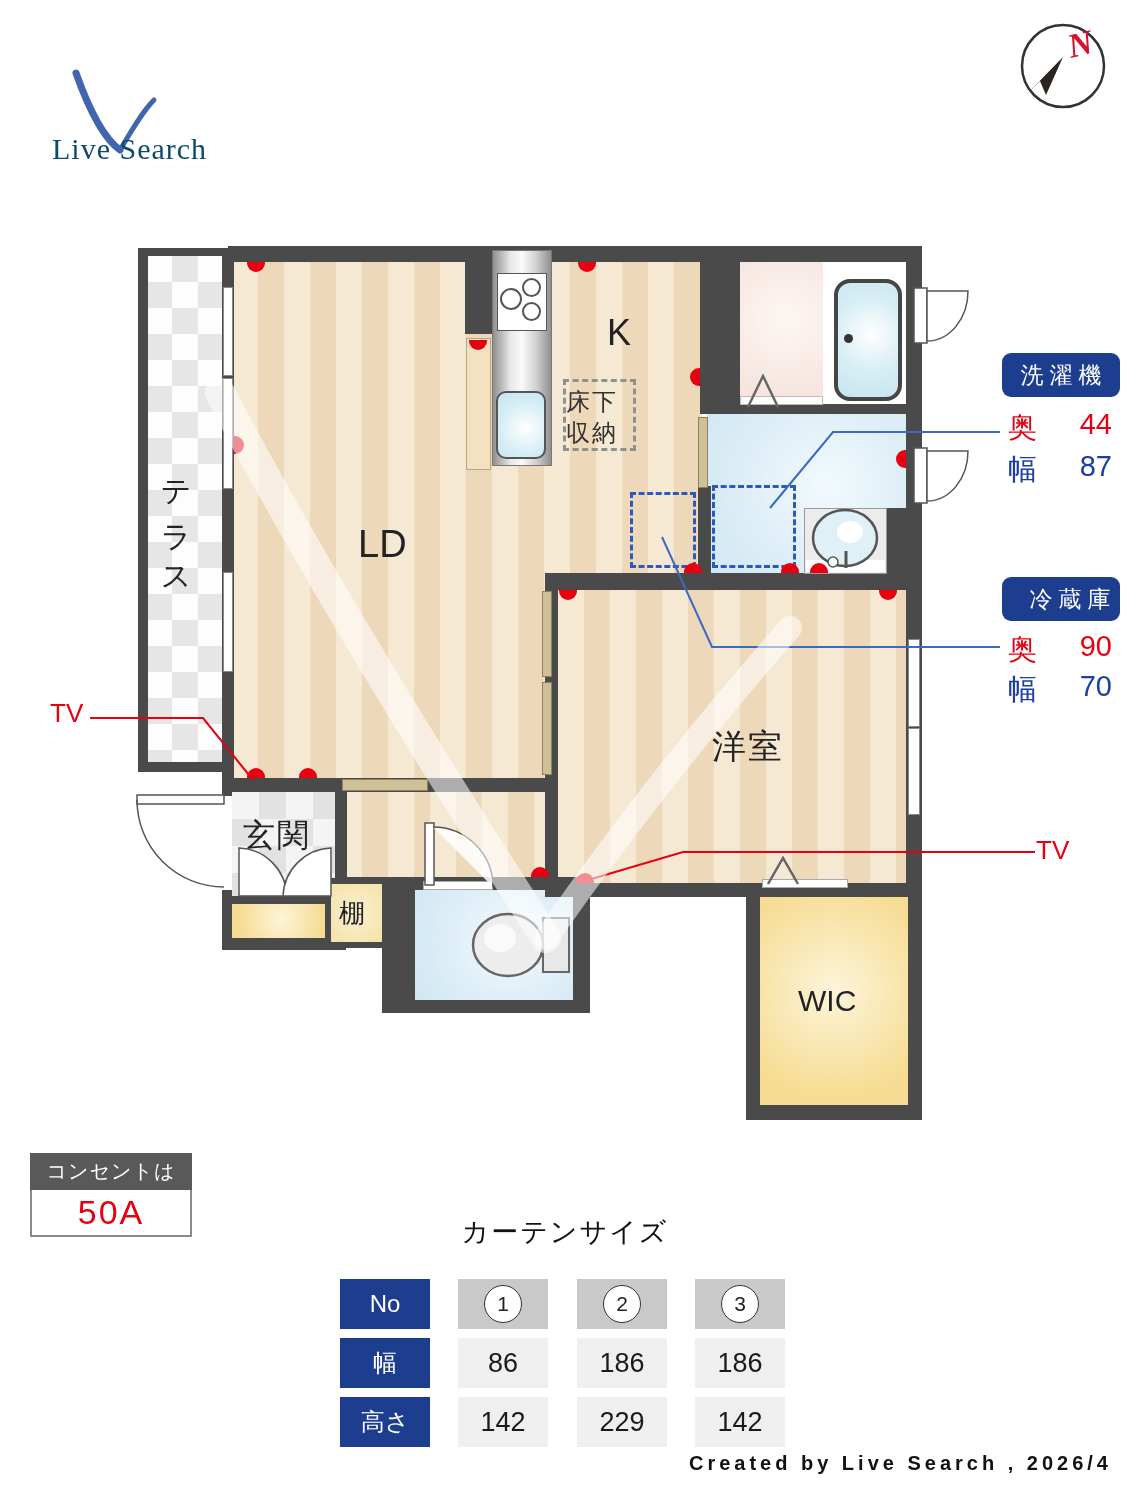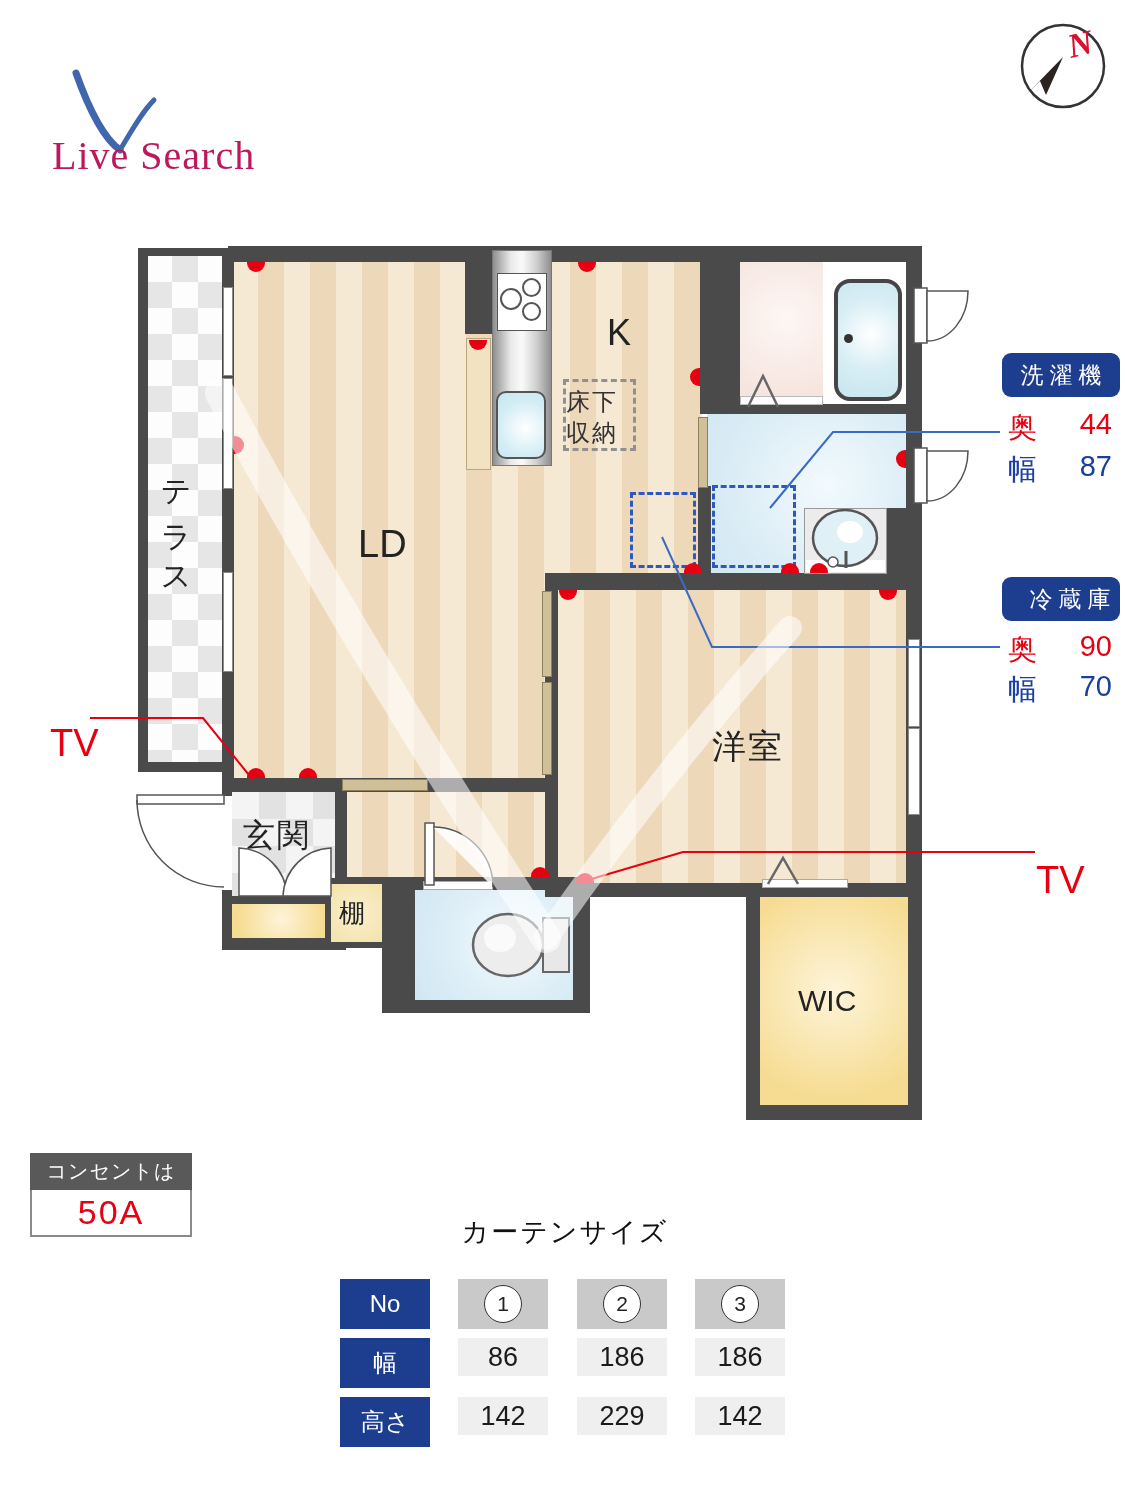--- a/index.html
+++ b/index.html
@@ -33,41 +33,41 @@
   .outL{width:10px;height:18px;border-radius:9px 0 0 9px;}
   .outR{width:10px;height:18px;border-radius:0 9px 9px 0;}
   
   .rlabel{position:absolute;color:#232323;}
   
   .badge{position:absolute;width:118px;height:44px;background:#1d3e8f;border-radius:9px;color:#fff;
          display:flex;align-items:center;justify-content:center;font-size:23px;letter-spacing:6px;padding-left:6px;box-sizing:border-box;}
   .dimrow{position:absolute;width:104px;display:flex;justify-content:space-between;font-size:29px;}
   .red{color:#e60012;}
   .blue{color:#1b3fa0;}
-  .tvlabel{position:absolute;color:#e60012;font-size:38px;margin-top:24px;}
+  .tvlabel{position:absolute;color:#e60012;font-size:26px;}
   
   .breaker-head{position:absolute;left:30px;top:1153px;width:162px;height:37px;background:#595959;color:#fff;
     display:flex;align-items:center;justify-content:center;font-size:20px;letter-spacing:1px;}
   .breaker-body{position:absolute;left:30px;top:1190px;width:162px;height:47px;background:#fff;border:2px solid #8a8a8a;
     border-top:none;box-sizing:border-box;display:flex;align-items:center;justify-content:center;
     font-size:34px;color:#e60012;letter-spacing:2px;}
   .notebox{position:absolute;left:742px;top:1163px;width:364px;height:82px;background:#e2e2e2;border-radius:10px;
     box-sizing:border-box;padding:15px 0 0 21px;font-size:19px;letter-spacing:3px;color:#333;line-height:32px;}
   .dome{display:inline-block;width:15px;height:9px;border-radius:8px 8px 0 0;background:#d6122e;margin:0 5px 2px 5px;}
   .ct-title{position:absolute;left:400px;top:1214px;width:330px;text-align:center;font-size:27px;letter-spacing:2px;color:#111;}
   .cellH{position:absolute;width:90px;height:50px;background:#1d3e8f;color:#fff;display:flex;align-items:center;
     justify-content:center;font-size:24px;}
   .cellG{position:absolute;width:90px;height:50px;background:#c9c9c9;display:flex;align-items:center;justify-content:center;}
-  .cellV{position:absolute;width:90px;height:38px;background:#efefef;display:flex;align-items:center;justify-content:center;
+  .cellV{position:absolute;width:90px;height:50px;background:#efefef;display:flex;align-items:center;justify-content:center;
     font-size:27px;color:#1a1a1a;}
   .circ{width:36px;height:36px;border:1.5px solid #333;border-radius:50%;background:#fff;display:flex;
     align-items:center;justify-content:center;font-size:21px;color:#222;}
   .credit{position:absolute;left:600px;top:1452px;width:512px;text-align:right;font-size:20px;letter-spacing:4px;
     color:#111;font-weight:600;}
-  .logo-text{position:absolute;left:52px;top:132px;font-family:"Liberation Serif",serif;font-size:40px;color:#be185d;letter-spacing:1px;}
+  .logo-text{position:absolute;left:52px;top:132px;font-family:"Liberation Serif",serif;font-size:30px;color:#0c4a6e;letter-spacing:1px;}
   .wm-text{position:absolute;left:262px;top:852px;font-family:"Liberation Serif",serif;font-size:300px;line-height:1;
     color:rgba(255,255,255,0.52);pointer-events:none;white-space:nowrap;}
   svg{position:absolute;left:0;top:0;pointer-events:none;}
 </style>
 </head>
 <body>
 
 <div id="stage">
 
   <div class="checker" style="left:146px;top:256px;width:76px;height:506px;"></div>
@@ -264,14 +264,15 @@
   </div>
   <div class="cellH" style="left:340px;top:1338px;">幅</div>
   <div class="cellV" style="left:458px;top:1338px;">86</div>
   <div class="cellV" style="left:577px;top:1338px;">186</div>
   <div class="cellV" style="left:695px;top:1338px;">186</div>
   <div class="cellH" style="left:340px;top:1397px;">高さ</div>
   <div class="cellV" style="left:458px;top:1397px;">142</div>
   <div class="cellV" style="left:577px;top:1397px;">229</div>
   <div class="cellV" style="left:695px;top:1397px;">142</div>
 
+  <div class="credit">Created by Live Search , 2026/4</div>
 
 </div>
 
 </body></html>

